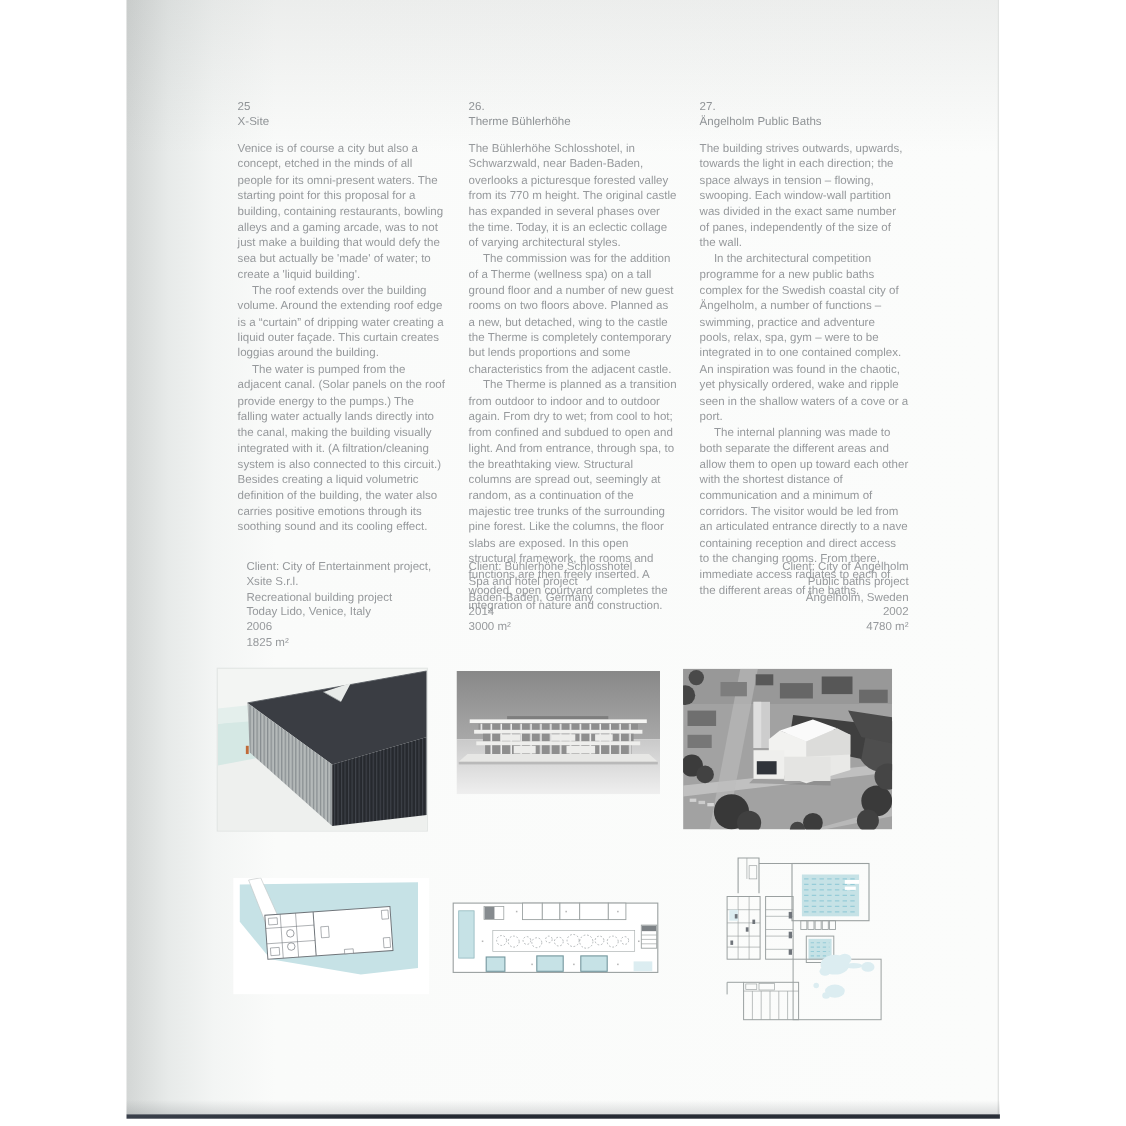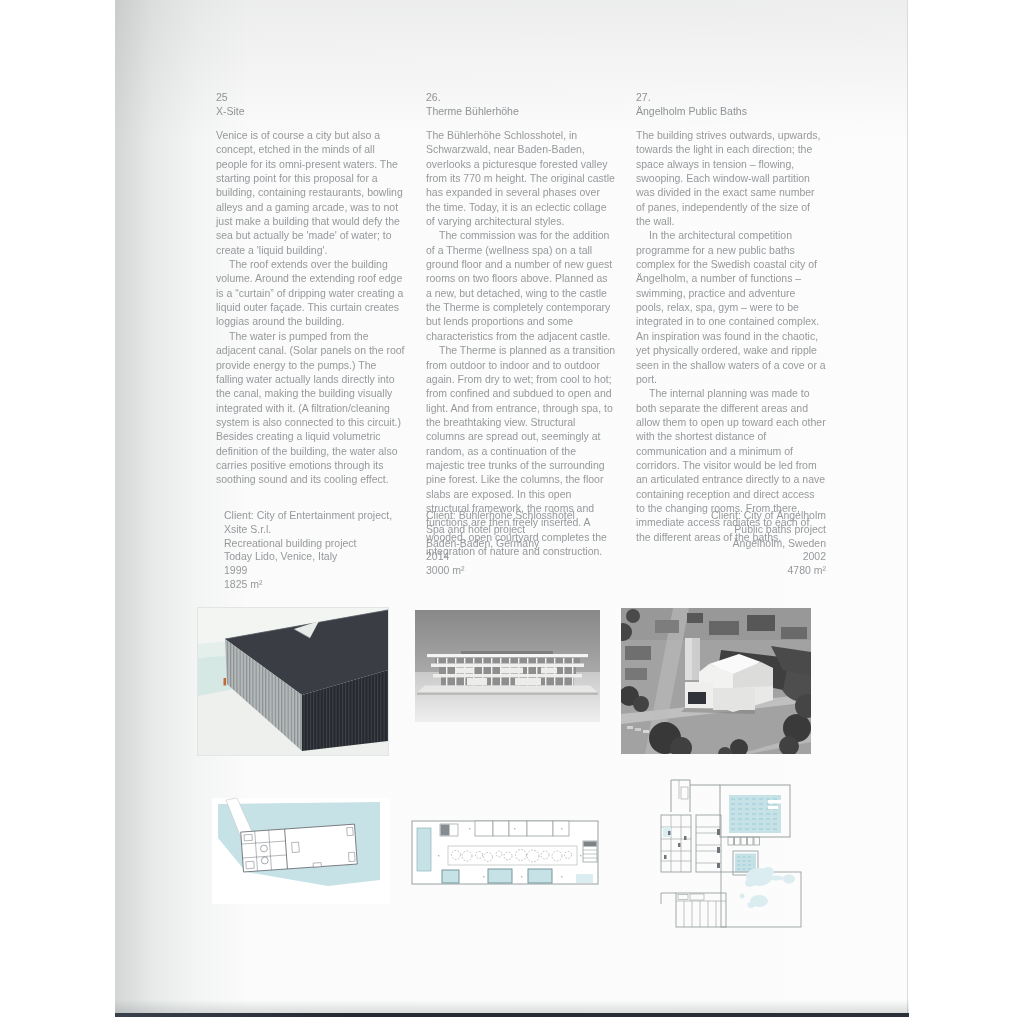--- a/index.html
+++ b/index.html
@@ -37,21 +37,21 @@
 <div class="txt proj-body" style="left:200px; top:128px;">
     <p>Venice is of course a city but also a concept, etched in the minds of all people for its omni-present waters. The starting point for this proposal for a building, containing restaurants, bowling alleys and a gaming arcade, was to not just make a building that would defy the sea but actually be 'made' of water; to create a 'liquid building'.</p>
     <p>The roof extends over the building volume. Around the extending roof edge is a “curtain” of dripping water creating a liquid outer façade. This curtain creates loggias around the building.</p>
     <p>The water is pumped from the adjacent canal. (Solar panels on the roof provide energy to the pumps.) The falling water actually lands directly into the canal, making the building visually integrated with it. (A filtration/cleaning system is also connected to this circuit.) Besides creating a liquid volumetric definition of the building, the water also carries positive emotions through its soothing sound and its cooling effect.</p>
   </div>
 <div class="txt proj-client" style="left:208px; top:509px;">
     <div>Client: City of Entertainment project,</div>
     <div>Xsite S.r.l.</div>
     <div>Recreational building project</div>
     <div>Today Lido, Venice, Italy</div>
-    <div>1999</div>
+    <div>2006</div>
     <div>1825 m²</div>
   </div>
 
 <div class="txt proj-header" style="left:410px; top:90px;">
   <div>26.</div>
   <div>Therme Bühlerhöhe</div>
 </div>
 <div class="txt proj-body" style="left:410px; top:128px;">
     <p>The Bühlerhöhe Schlosshotel, in Schwarzwald, near Baden-Baden, overlooks a picturesque forested valley from its 770 m height. The original castle has expanded in several phases over the time. Today, it is an eclectic collage of varying architectural styles.</p>
     <p>The commission was for the addition of a Therme (wellness spa) on a tall ground floor and a number of new guest rooms on two floors above. Planned as a new, but detached, wing to the castle the Therme is completely contemporary but lends proportions and some characteristics from the adjacent castle.</p>

